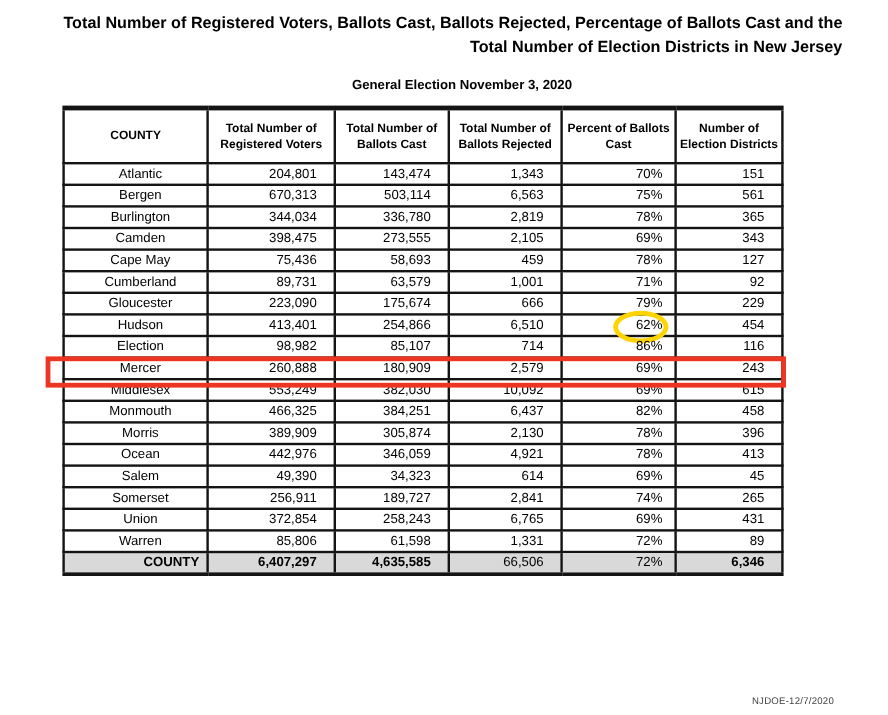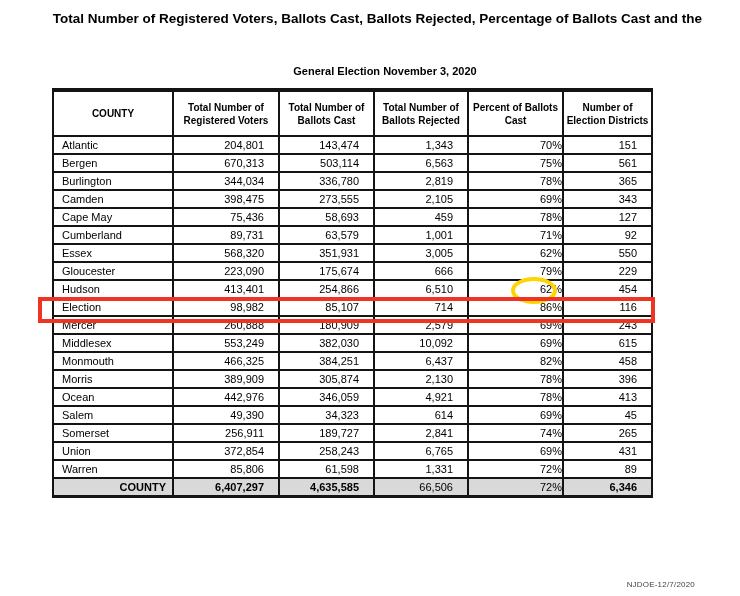--- a/index.html
+++ b/index.html
@@ -18,42 +18,43 @@
   }
   .table-wrap{position:absolute;top:88px;left:52px;width:492px}
   table{border-collapse:collapse;width:599px;table-layout:fixed}
   th,td{border:2px solid var(--border);box-sizing:border-box}
   th{
     height:46px;font-size:10px;line-height:13px;font-weight:bold;
     text-align:center;vertical-align:middle;white-space:pre-line;
     padding:0 2px;border-top:4px solid var(--border);
   }
   td{height:18px;font-size:11px;vertical-align:middle;padding:0;white-space:nowrap}
-  td.c0{text-align:left;padding-left:8px}
+  td.c0{text-align:center;padding-left:8px}
   td.c1,td.c2,td.c3,td.c5{text-align:right;padding-right:14px}
-  td.c4{text-align:right;padding-right:0;position:relative}
+  td.c4{text-align:right;padding-right:10px;position:relative}
   tr.total td{background:var(--gray);font-weight:bold;border-bottom:3px solid var(--border)}
   tr.total td.normal{font-weight:normal}
   tr.total td.c0{text-align:right;padding-right:6px}
   .red-box{
     position:absolute;left:-14px;top:209px;width:617px;height:26px;
     border:4px solid var(--red);box-sizing:border-box;pointer-events:none;
   }
   .ellipse{
     position:absolute;right:5px;top:-4px;width:46px;height:27px;
     border:4px solid var(--yellow);border-radius:50%;
     box-sizing:border-box;pointer-events:none;
   }
   .footer{position:absolute;top:580px;right:45px;font-size:8px;color:#444;letter-spacing:0.2px}
 </style>
 </head>
 <body>
 
 <div class="title">
   <div>Total Number of Registered Voters, Ballots Cast, Ballots Rejected, Percentage of Ballots Cast and the</div>
+  <div>Total Number of Election Districts in New Jersey</div>
 </div>
 
 <div class="subtitle">General Election November 3, 2020</div>
 
 <div class="table-wrap">
   <table>
     <colgroup>
       <col style="width:120px">
         <col style="width:106px">
         <col style="width:95px">
@@ -119,28 +120,20 @@
         </tr>
         <tr>
           <td class="c0">Cumberland</td>
           <td class="c1">89,731</td>
           <td class="c2">63,579</td>
           <td class="c3">1,001</td>
           <td class="c4">71%</td>
           <td class="c5">92</td>
         </tr>
         <tr>
-          <td class="c0">Essex</td>
-          <td class="c1">568,320</td>
-          <td class="c2">351,931</td>
-          <td class="c3">3,005</td>
-          <td class="c4">62%</td>
-          <td class="c5">550</td>
-        </tr>
-        <tr>
           <td class="c0">Gloucester</td>
           <td class="c1">223,090</td>
           <td class="c2">175,674</td>
           <td class="c3">666</td>
           <td class="c4">79%</td>
           <td class="c5">229</td>
         </tr>
         <tr>
           <td class="c0">Hudson</td>
           <td class="c1">413,401</td>

